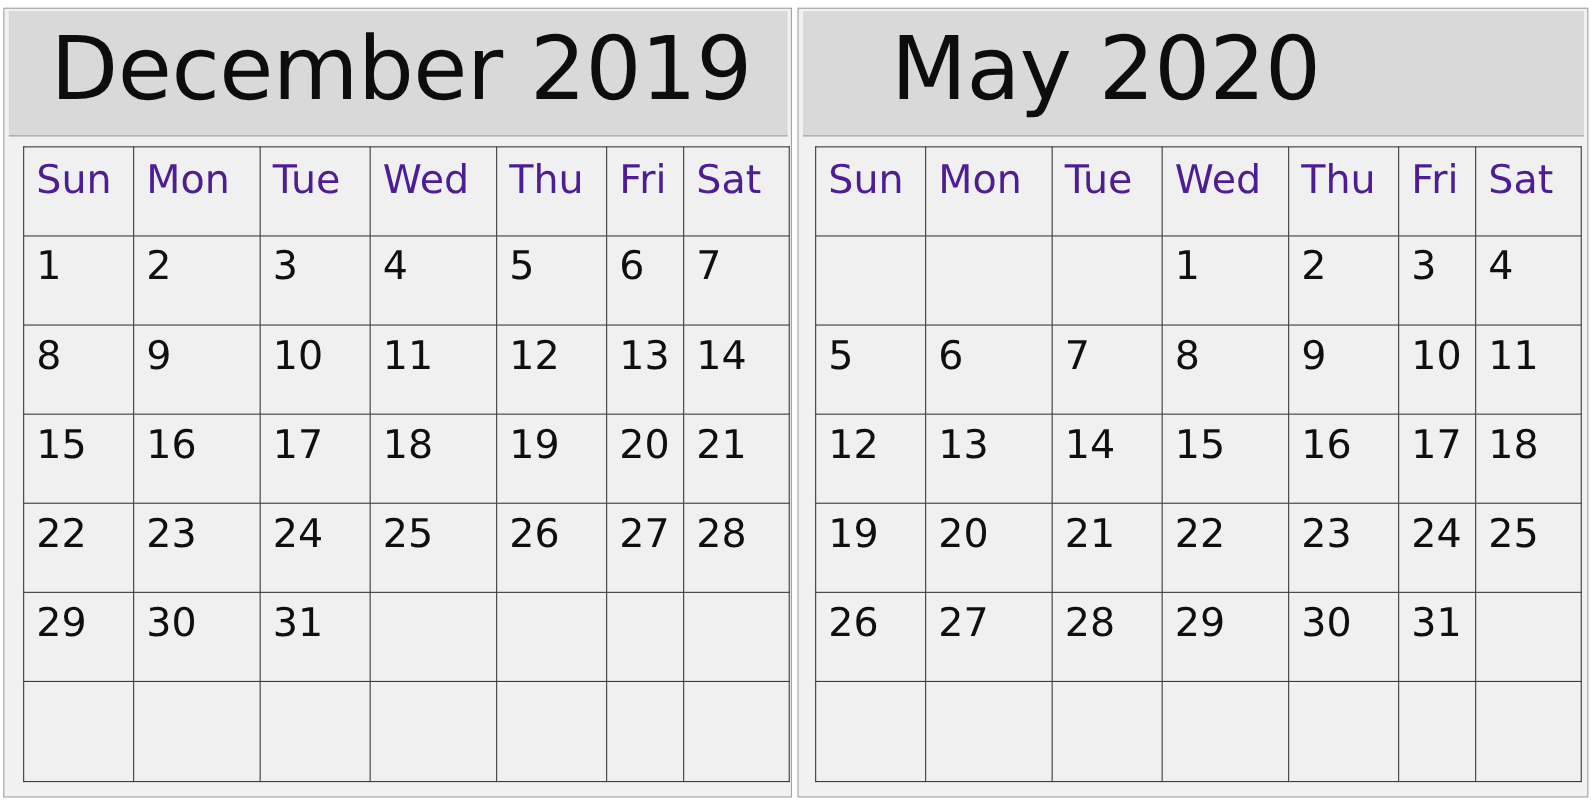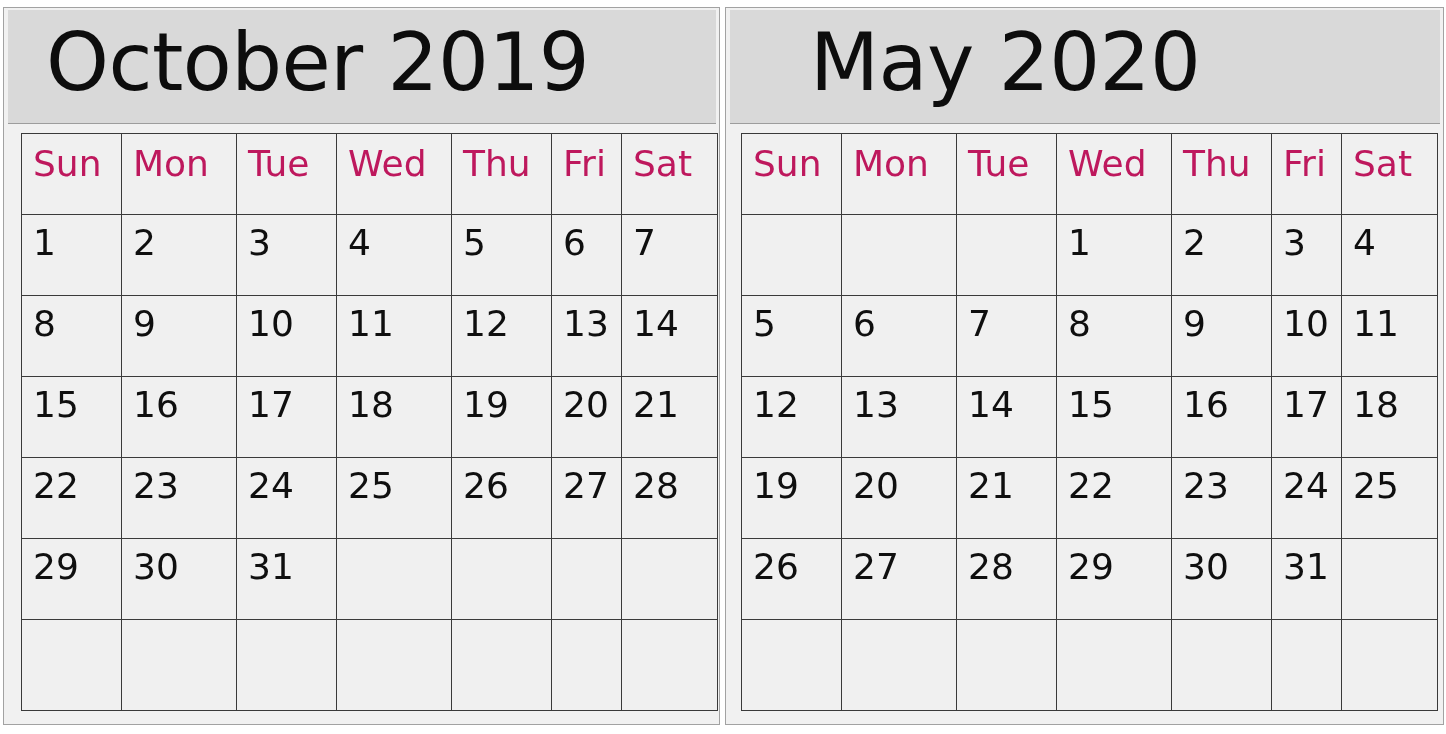--- a/index.html
+++ b/index.html
@@ -108,21 +108,21 @@
   .cal-table tbody tr:last-child td {
     height: 90px;
   }
 
   .dow-label {
     display: block;
     font-size: 36px;
     line-height: 1;
     padding: 12px 0 0 11px;
     text-align: left;
-    color: #be185d;
+    color: #4c1d95;
     white-space: nowrap;
   }
   .day-num {
     display: block;
     font-size: 36px;
     line-height: 1;
     padding: 10px 0 0 11px;
     text-align: left;
     color: #0f0f0f;
     white-space: nowrap;
@@ -140,21 +140,21 @@
 </style>
 </head>
 <body>
 
 <div id="page">
 
   <div class="month" id="month-dec">
     <div class="month-frame tex">
 
       <div class="month-title tex">
-        <span class="title-text">October 2019</span>
+        <span class="title-text">December 2019</span>
       </div>
 
       <table class="cal-table">
         <colgroup>
           <col class="c-sun">
             <col class="c-mon">
             <col class="c-tue">
             <col class="c-wed">
           <col class="c-thu">
             <col class="c-fri">

